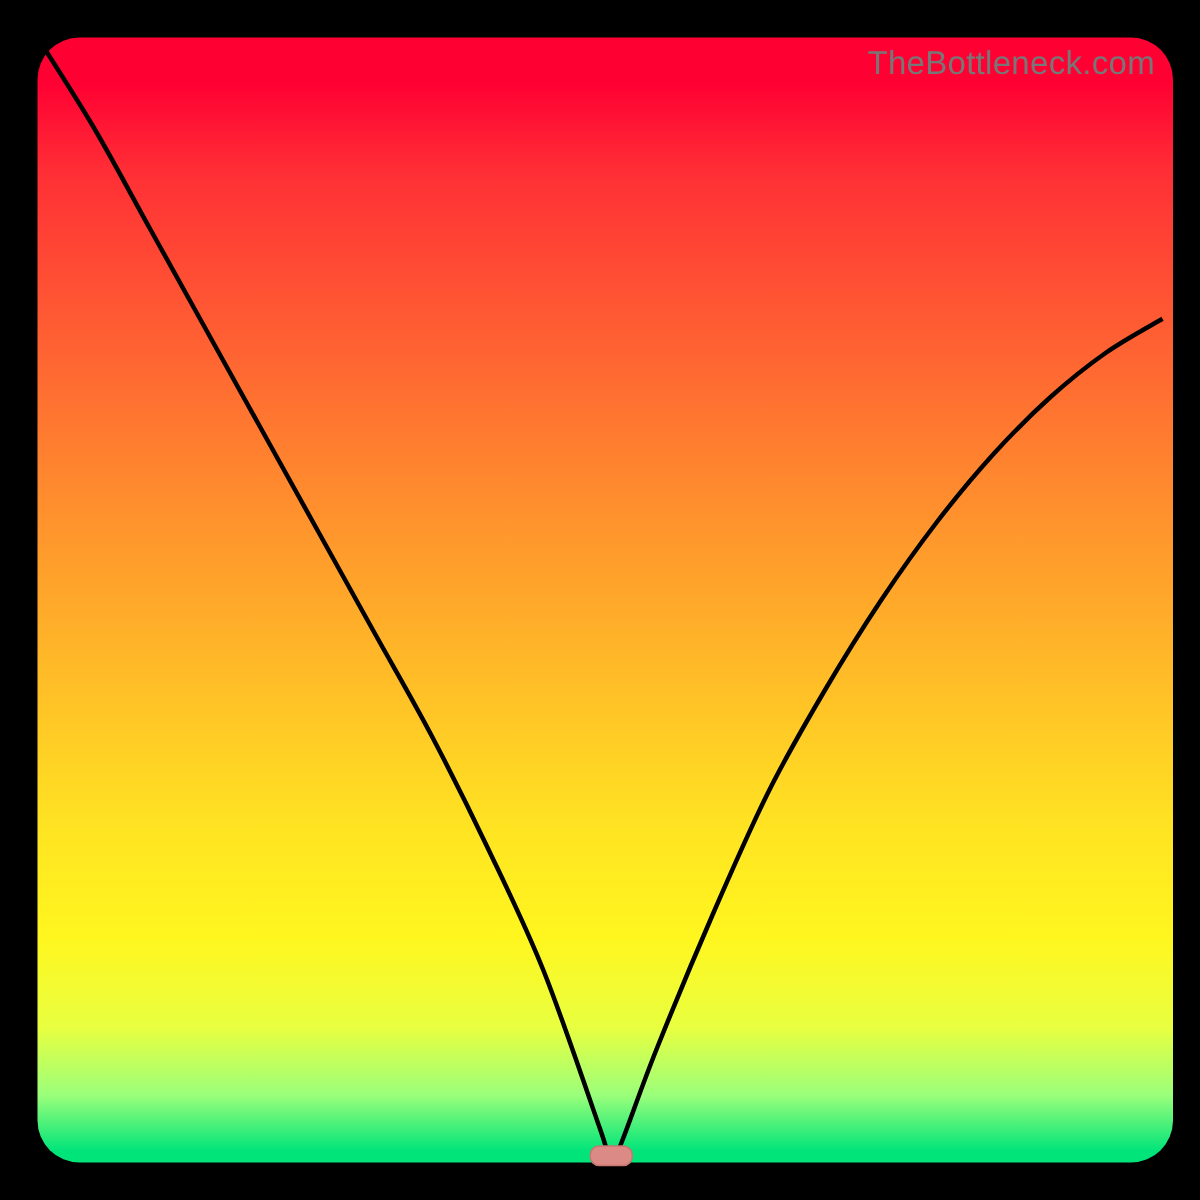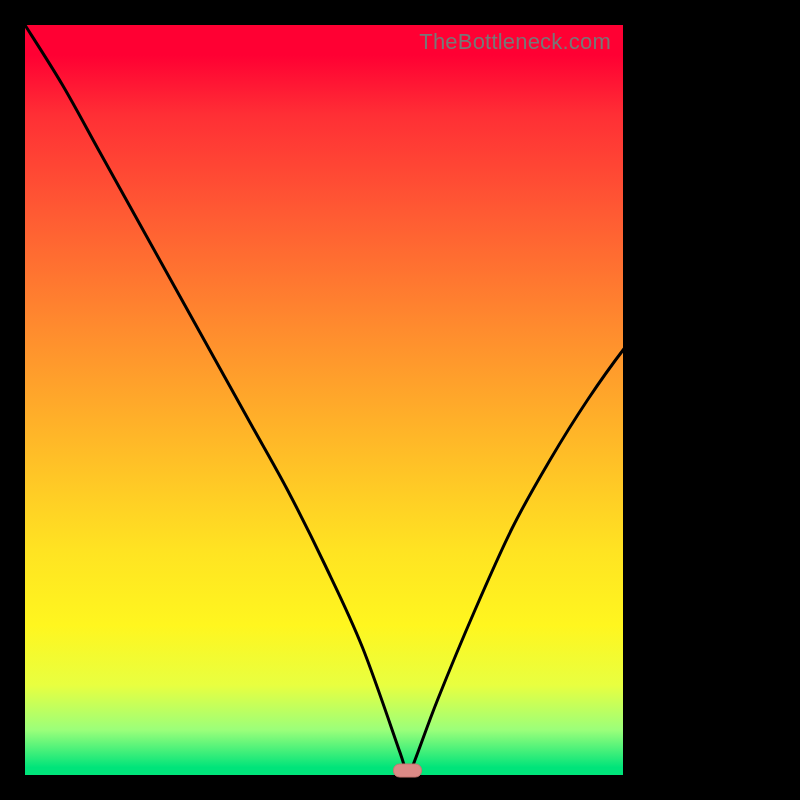--- a/index.html
+++ b/index.html
@@ -14,38 +14,39 @@
   .frame {
     position: relative;
     width: 800px;
     height: 800px;
     background: #000;
   }
   .plot-area {
     position: absolute;
     left: 25px;
     top: 25px;
-    width: 598px;
+    width: 757px;
     height: 750px;
     
     background: linear-gradient(
       to bottom,
       #ff0033 0%,
       #ff0033 4%,
       #ff2f35 12%,
       #ff5a33 25%,
       #ff8a2e 40%,
       #ffb728 55%,
       #ffe322 70%,
       #fff61f 80%,
       #e8ff40 88%,
       #9bff7a 94%,
       #00e47a 99%,
       #00e47a 100%
     );
+    border-radius: 28px;
   }
   .watermark {
     position: absolute;
     top: 4px;
     right: 12px;
     color: #777;
     font-size: 22px;
     letter-spacing: 0.2px;
     user-select: none;
   }

